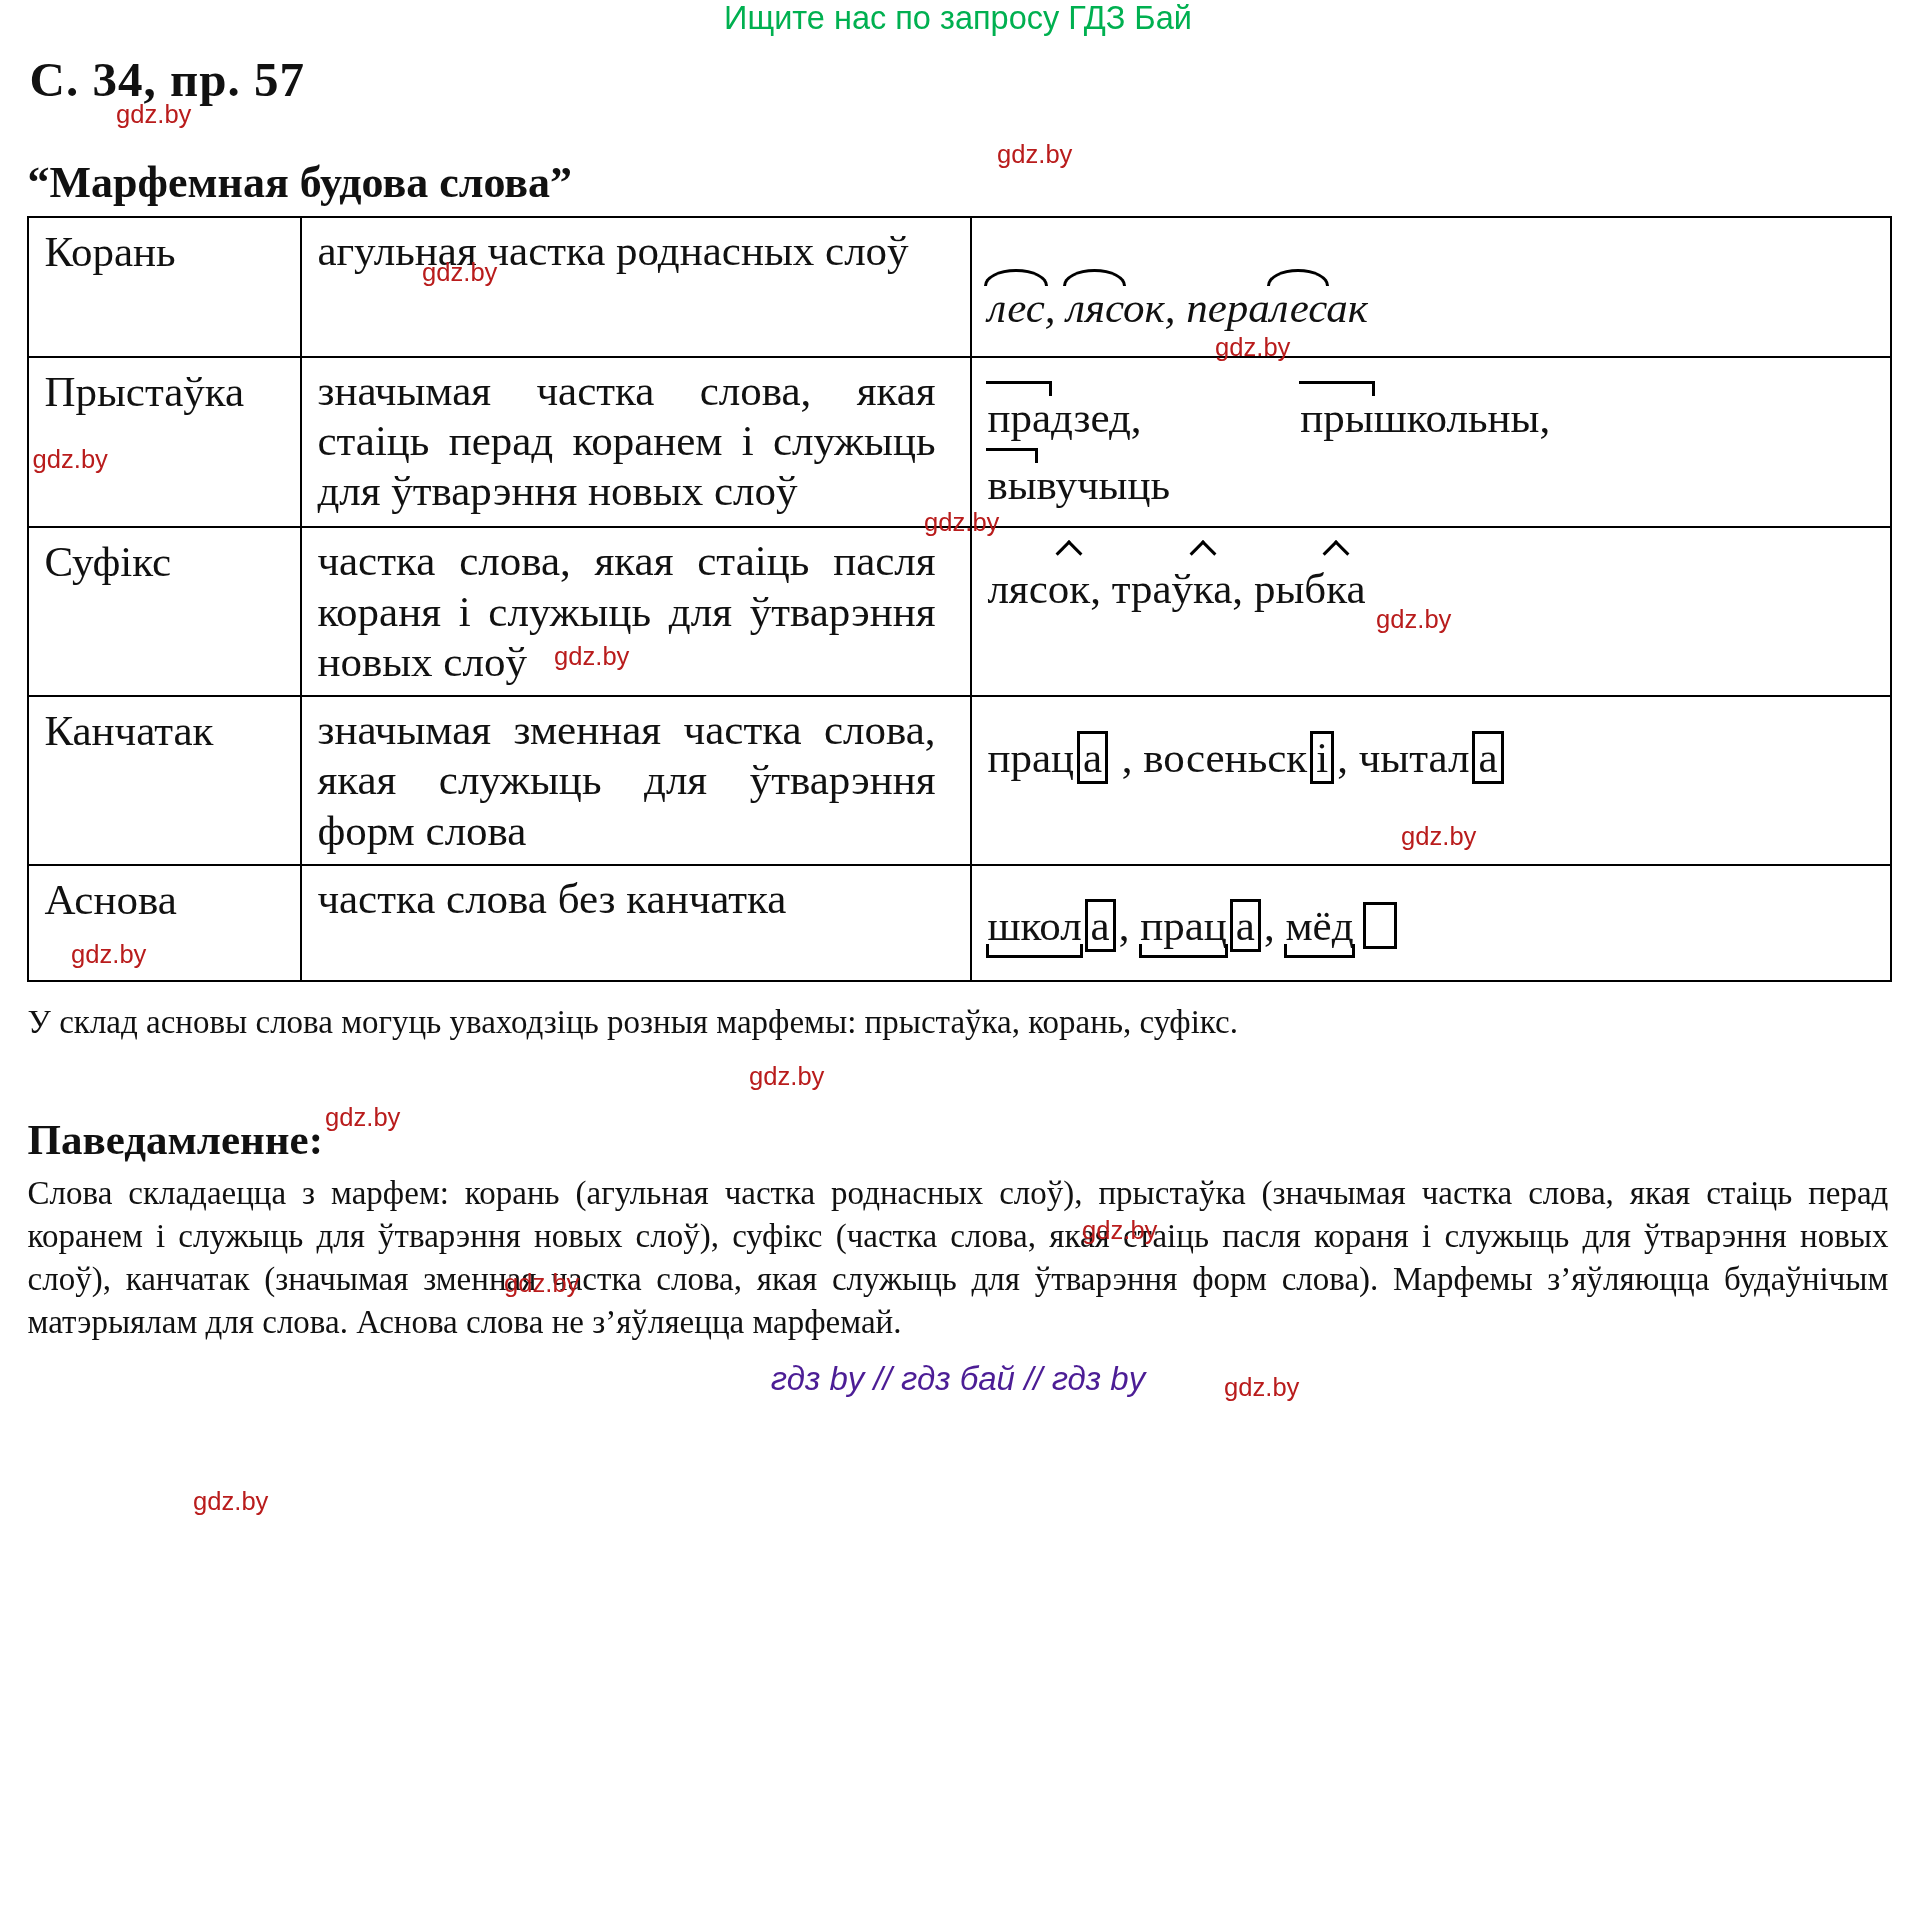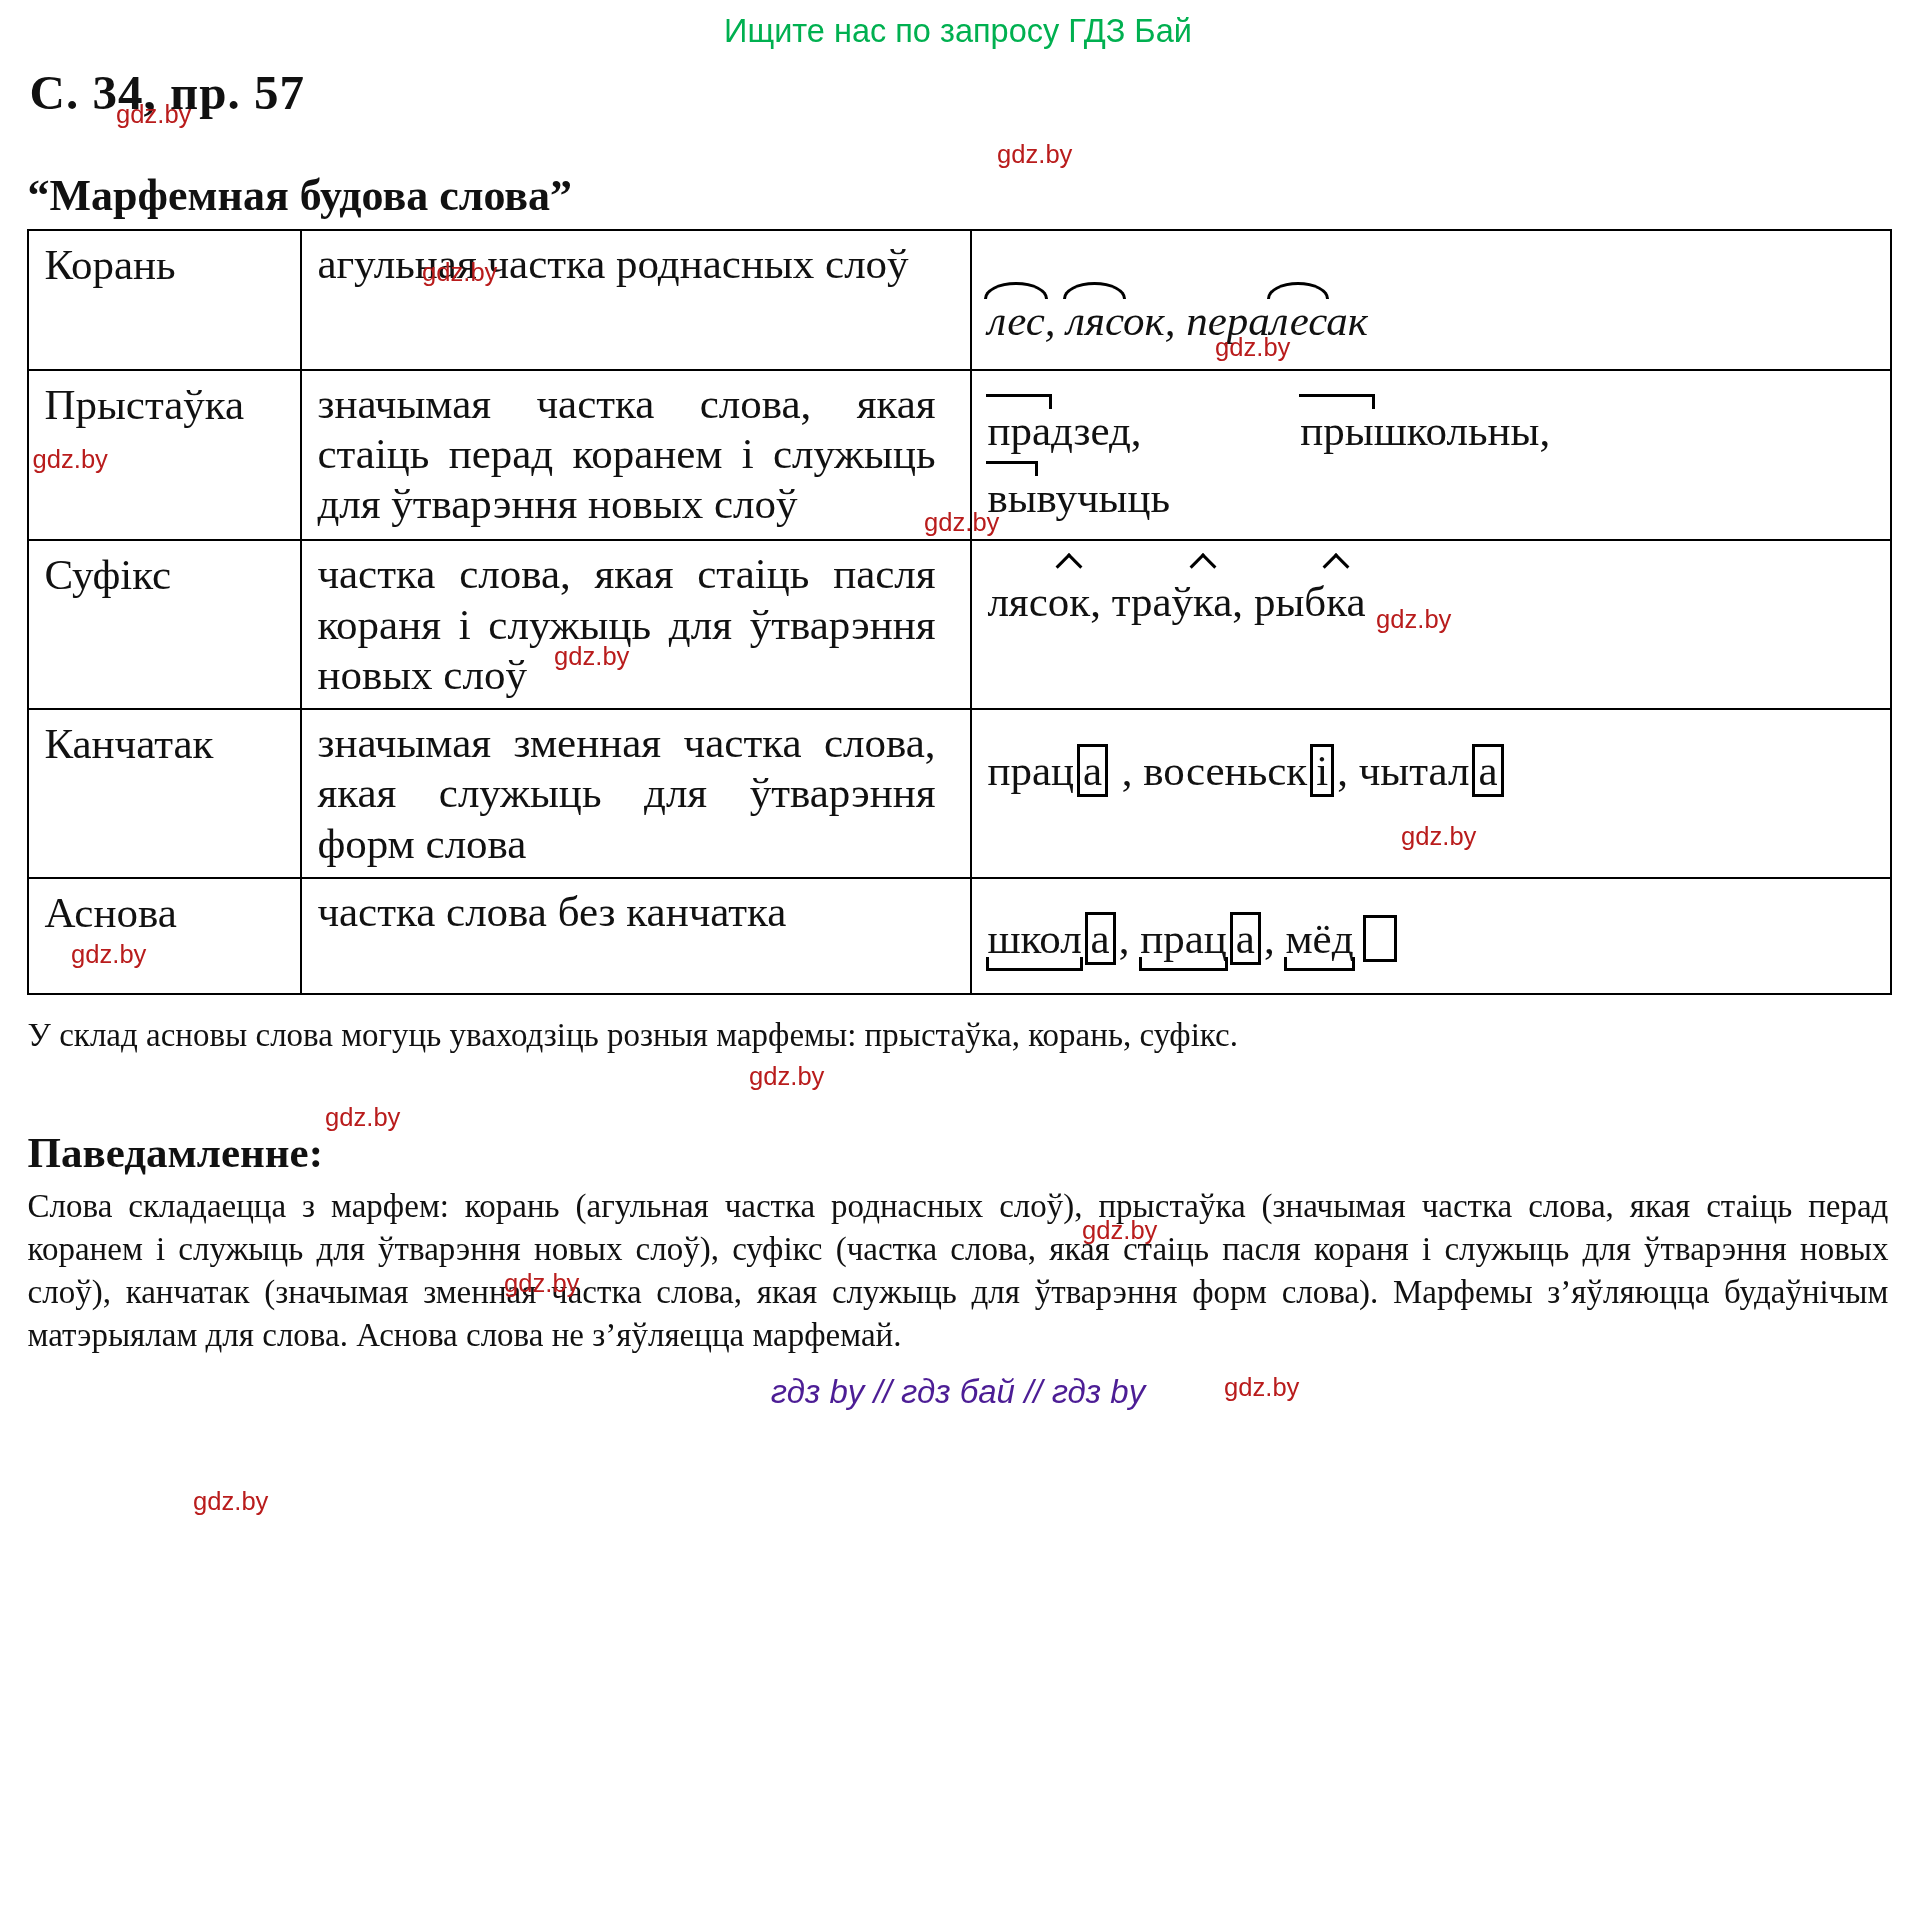--- a/index.html
+++ b/index.html
@@ -2,21 +2,21 @@
 <html><head>
 <meta charset="utf-8">
 <style>
   html,body{margin:0;padding:0;}
   body{
     width:1916px;height:1929px;position:relative;background:#ffffff;
     font-family:"Liberation Serif", serif;color:#111;
     overflow:hidden;
   }
   .banner{
-    padding-top:13px;text-align:center;
+    padding-top:0;text-align:center;
     font-family:"Liberation Sans", sans-serif;
     font-size:32.5px;color:#00b050;
   }
   .heading{margin:13.8px 0 0 29.6px;font-size:49px;font-weight:700;letter-spacing:1px;}
   .table-title{margin:49px 0 7.9px 27.6px;font-size:44px;font-weight:700;}
   table.morpheme-table{
     border-collapse:collapse;margin:0 26.6px;width:1863px;table-layout:fixed;
   }
   .morpheme-table td{
     border:2px solid #000;vertical-align:top;

